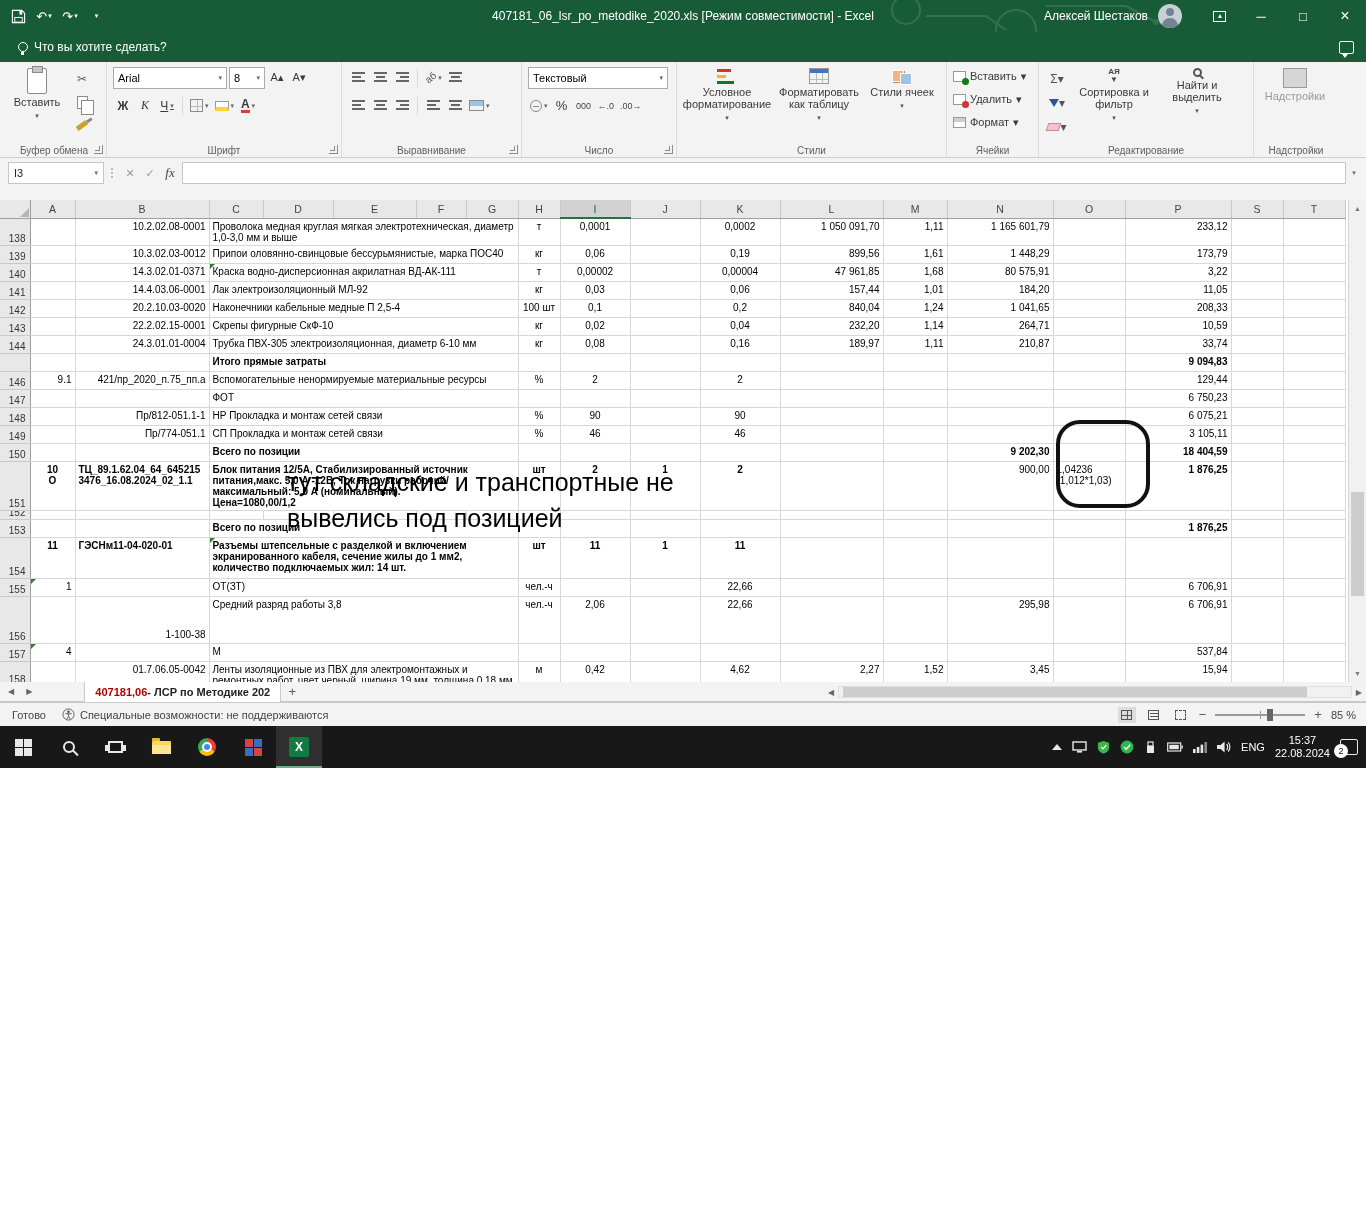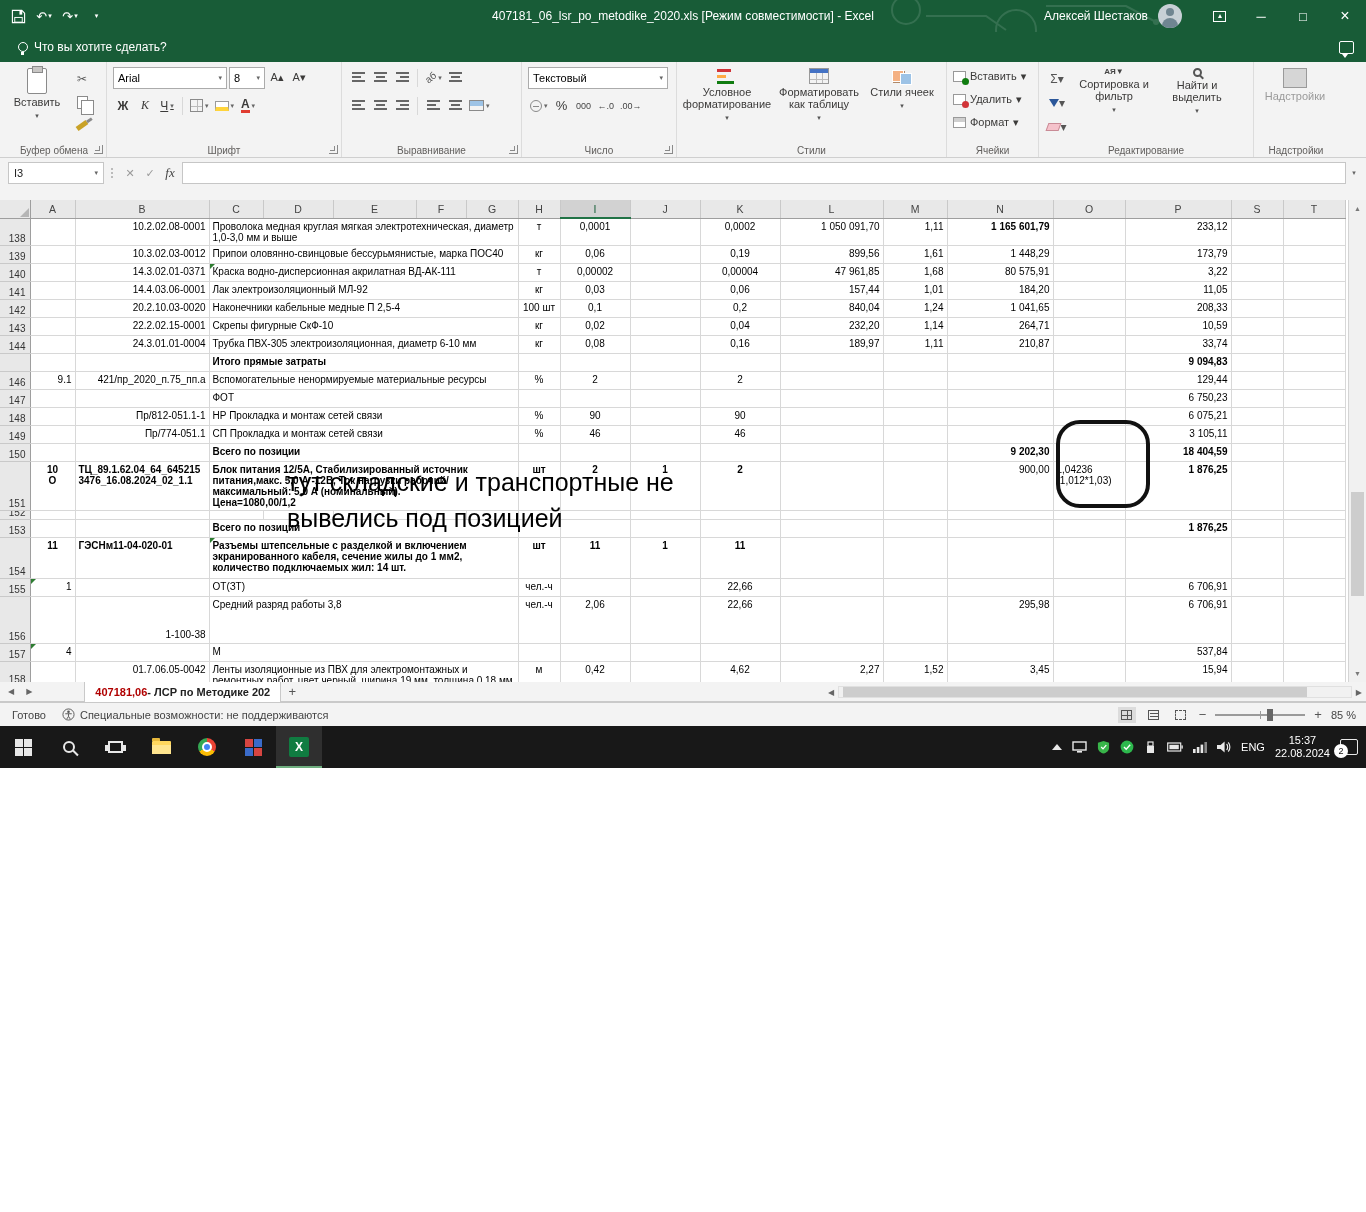--- a/index.html
+++ b/index.html
@@ -94,21 +94,21 @@
 .cs-ic{position:relative;width:22px;height:16px;}
 .cs-ic::before{content:"";position:absolute;left:1px;top:2px;width:10px;height:10px;background:#f4b183;border:1px solid #fff;box-shadow:1px 1px 0 #b08968;}
 .cs-ic::after{content:"";position:absolute;left:9px;top:5px;width:10px;height:10px;background:#9dc3e6;border:1px solid #fff;}
 .cell-btn{display:flex;align-items:center;gap:4px;font-size:11px;color:#3b3a39;height:20px;white-space:nowrap;}
 .ins-ic,.del-ic,.fmt-ic{width:13px;height:11px;border:1px solid #999;background:#fff;position:relative;flex:none;}
 .ins-ic::after{content:"";position:absolute;right:-4px;bottom:-4px;width:7px;height:7px;border-radius:50%;background:#107c10;}
 .del-ic::after{content:"";position:absolute;right:-4px;bottom:-4px;width:7px;height:7px;border-radius:50%;background:#d13438;}
 .fmt-ic{background:linear-gradient(#cfcfcf,#cfcfcf) 0 0/13px 4px no-repeat,#fff;}
 .fill-ic{width:0;height:0;border-left:5px solid transparent;border-right:5px solid transparent;border-top:8px solid #2b579a;}
 .erase-ic{width:13px;height:8px;background:#f5c2cb;border:1px solid #c98b96;transform:skewX(-20deg);}
-.sort-ic{display:flex;flex-direction:row;align-items:center;font-size:8px;line-height:8px;color:#444;}
+.sort-ic{display:flex;flex-direction:column;align-items:center;font-size:8px;line-height:8px;color:#444;}
 .find-ic{width:9px;height:9px;border:2px solid #555;border-radius:50%;position:relative;}
 .find-ic::after{content:"";position:absolute;right:-4px;bottom:-3px;width:5px;height:2px;background:#555;transform:rotate(45deg);}
 .addin-ic{width:24px;height:20px;background:#d6d6d6;border:1px solid #9a9a9a;}
 .big-btn.gray{color:#9a9a9a;}
 
 
 .fbar{height:42px;background:#f3f3f3;display:flex;align-items:center;padding:0 4px 12px 8px;}
 .name-box{width:96px;height:22px;background:#fff;border:1px solid #c6c6c6;display:flex;align-items:center;justify-content:space-between;padding:0 5px;font-size:11px;color:#222;}
 .name-box .car{font-size:7px;color:#666;}
 .fb-sep{width:12px;display:flex;flex-direction:column;align-items:center;gap:2px;margin:0 2px;}
@@ -557,21 +557,21 @@
             <td class="cell">
               <div class="cv al-c" style="height: 25px;">0,0002</div>
             </td>
             <td class="cell">
               <div class="cv al-r" style="height: 25px;">1 050 091,70</div>
             </td>
             <td class="cell">
               <div class="cv al-r" style="height: 25px;">1,11</div>
             </td>
             <td class="cell">
-              <div class="cv al-r" style="height: 25px; font-weight: bold;">1 165 601,79</div>
+              <div class="cv al-r" style="height: 25px;">1 165 601,79</div>
             </td>
             <td class="cell"></td>
             <td class="cell">
               <div class="cv al-r" style="height: 25px;">233,12</div>
             </td>
             <td class="cell"></td>
             <td class="cell"></td>
           </tr>
           <tr style="height: 17px;">
             <th class="rowh">

